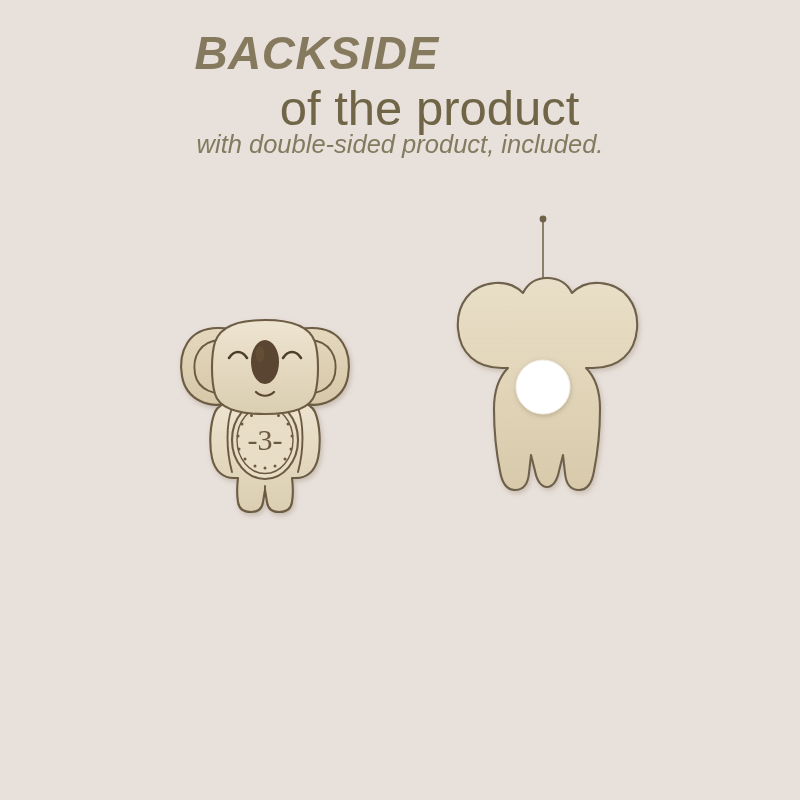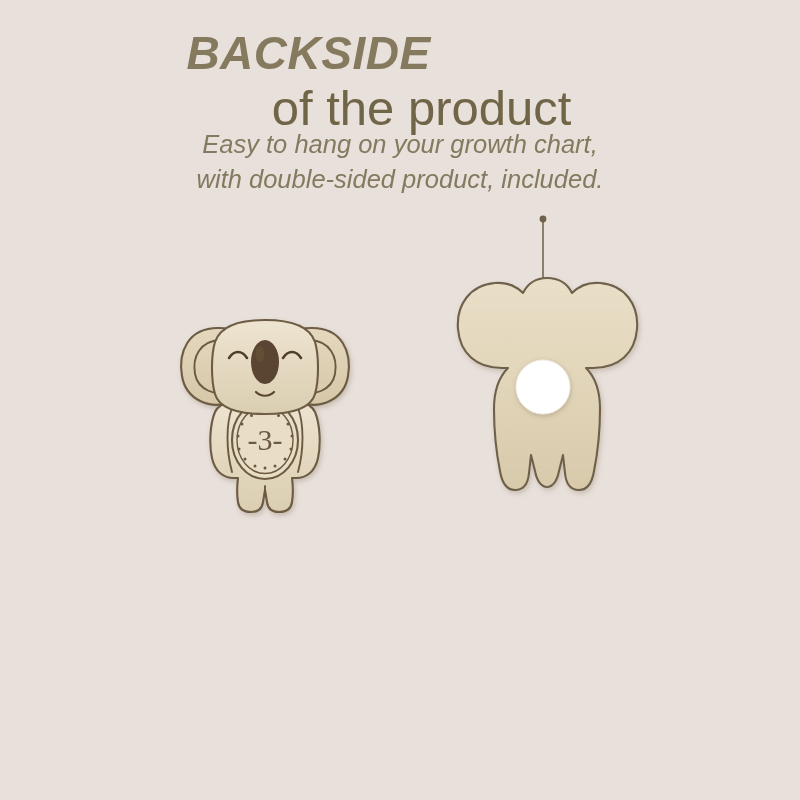--- a/index.html
+++ b/index.html
@@ -16,21 +16,21 @@
   #stage {
     position: relative;
     width: 800px;
     height: 800px;
     background: #e8e0db;
   }
 
   
   .headline-block {
     position: absolute;
-    left: 0;
+    left: 8px;
     top: 30px;
     width: 703px;
     text-align: center;
     pointer-events: none;
   }
   .headline-row {
     display: block;
     line-height: 1.0;
   }
   .title-main {
@@ -82,21 +82,20 @@
   <div class="headline-block">
     <span class="headline-row">
       <span class="title-main">BACKSIDE</span>
     </span>
     <span class="headline-row">
       <span class="title-sub">of the product</span>
     </span>
   </div>
 
   <div class="tagline">
-    <span>Easy to hang on your growth chart,</span>
     <span>with double-sided product, included.</span>
   </div>
 
   <div class="figure" id="figure-front">
     <svg viewBox="0 0 210 225" xmlns="http://www.w3.org/2000/svg" aria-hidden="true">
       <defs>
         <linearGradient id="woodFront" x1="0" y1="0" x2="0" y2="1">
           <stop offset="0%" stop-color="#efe6d3"></stop>
           <stop offset="45%" stop-color="#e6dbc3"></stop>
           <stop offset="100%" stop-color="#dacfb2"></stop>

